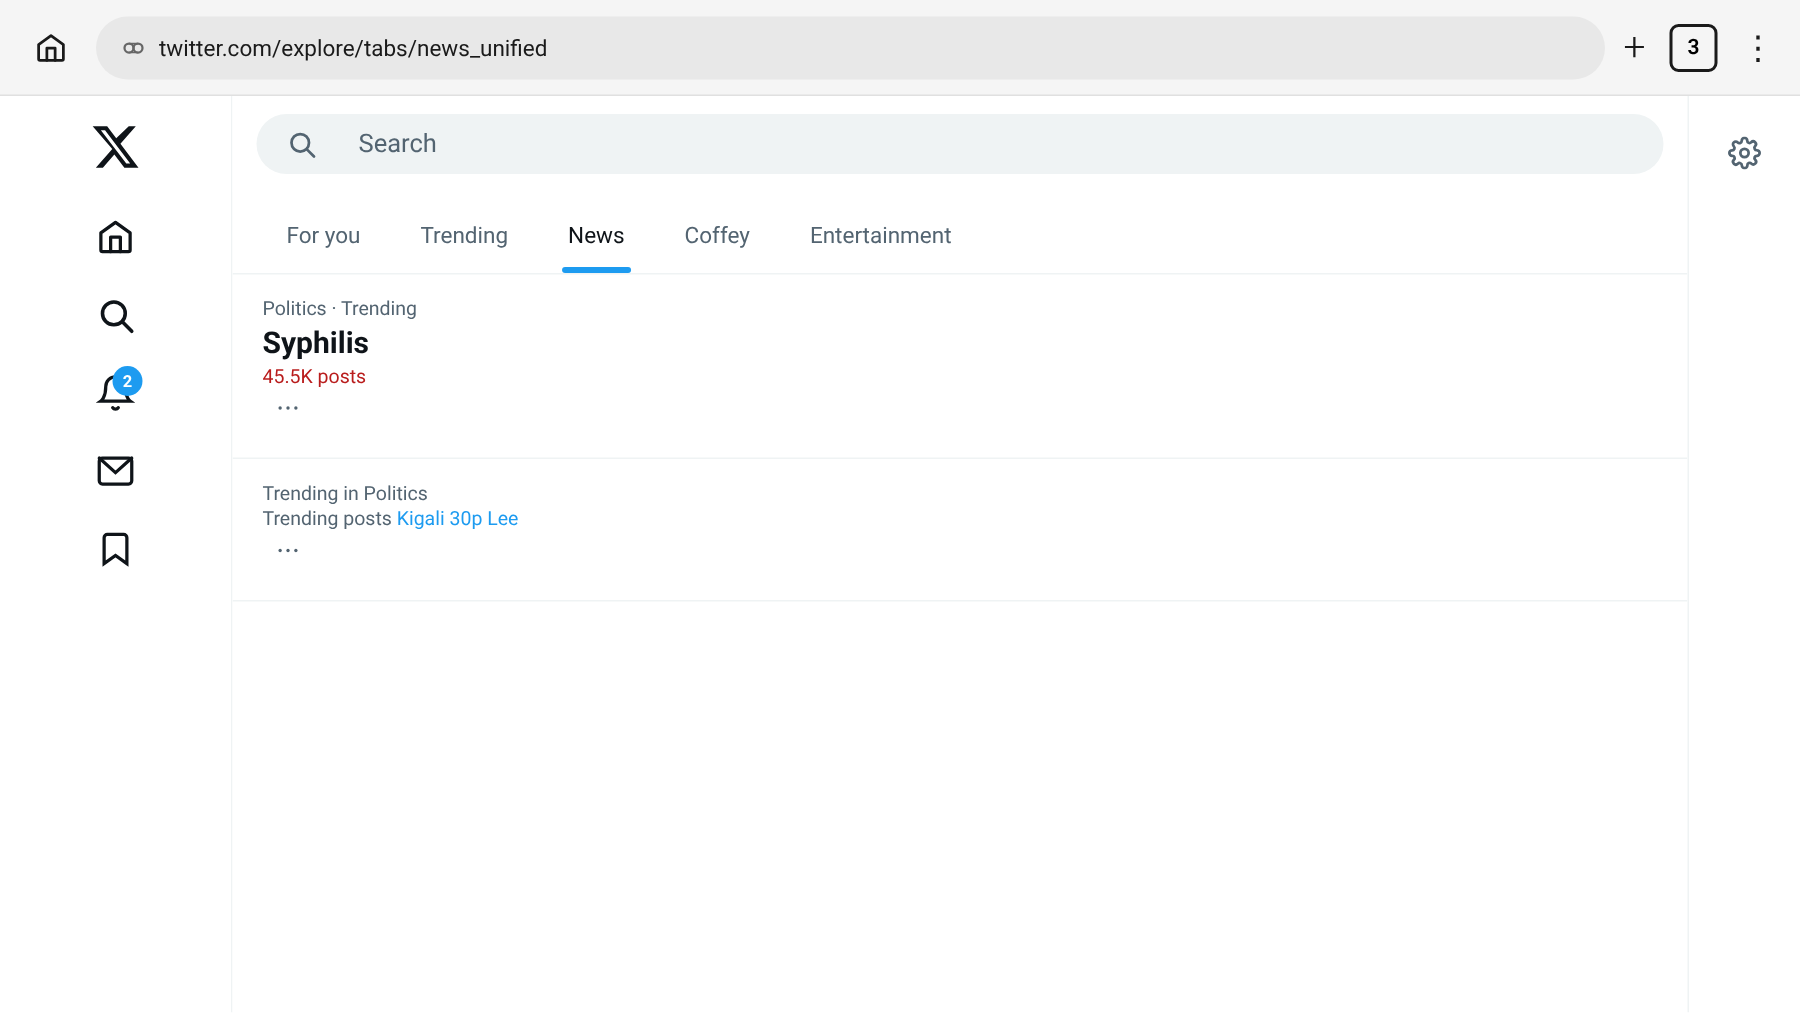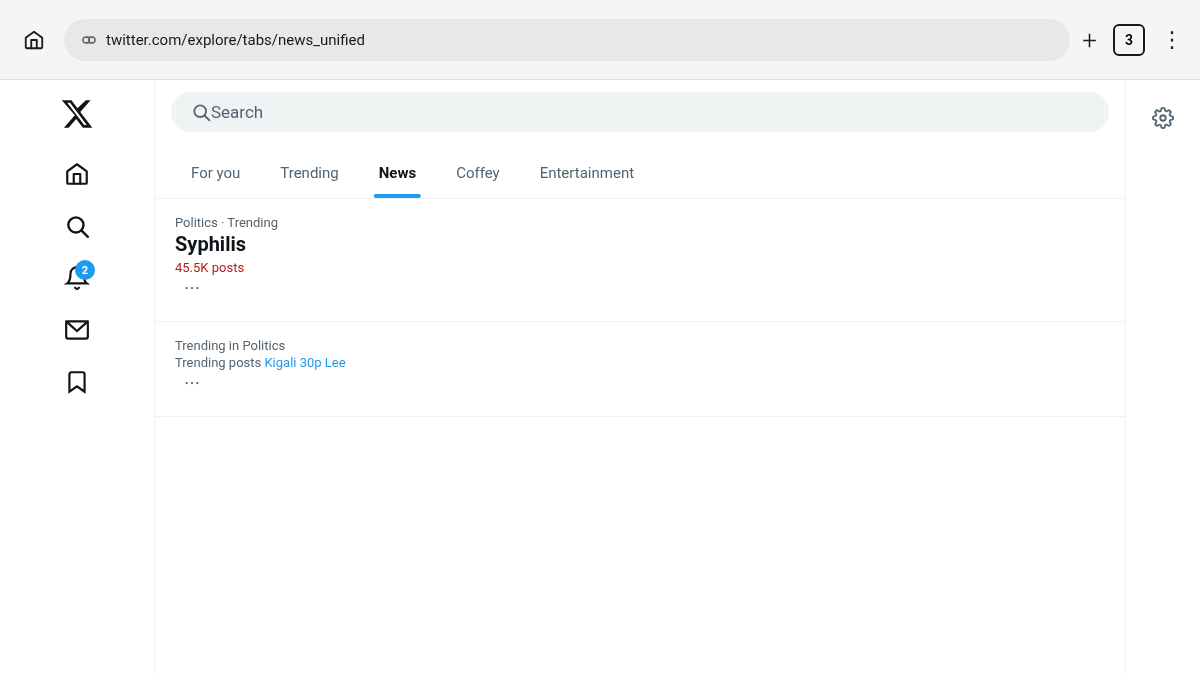--- a/index.html
+++ b/index.html
@@ -12,21 +12,21 @@
     }
 
     
     .browser-chrome {
       display: flex;
       align-items: center;
       gap: 12px;
       padding: 10px 16px;
       background: #f5f5f5;
       border-bottom: 1px solid #e0e0e0;
-      height: 80px;
+      height: 64px;
     }
     .browser-home-btn {
       width: 36px;
       height: 36px;
       display: flex;
       align-items: center;
       justify-content: center;
       cursor: pointer;
     }
     .address-bar {
@@ -120,21 +120,21 @@
     }
 
     
     .search-container {
       padding: 12px 16px;
       background: #fff;
     }
     .search-bar {
       display: flex;
       align-items: center;
-      gap: 0;
+      gap: 28px;
       background: #eff3f4;
       border-radius: 50px;
       padding: 10px 20px;
       cursor: text;
     }
     .search-placeholder {
       font-size: 17px;
       color: #536471;
     }
 
@@ -147,21 +147,21 @@
     }
     .tab-item {
       padding: 16px 20px;
       font-size: 15px;
       color: #536471;
       cursor: pointer;
       position: relative;
       white-space: nowrap;
     }
     .tab-item.active {
-      font-weight: 700;
+      font-weight: 400;
       color: #0f1419;
     }
     .tab-item.active::after {
       content: '';
       position: absolute;
       bottom: 0;
       left: 50%;
       transform: translateX(-50%);
       width: 60%;
       height: 4px;

